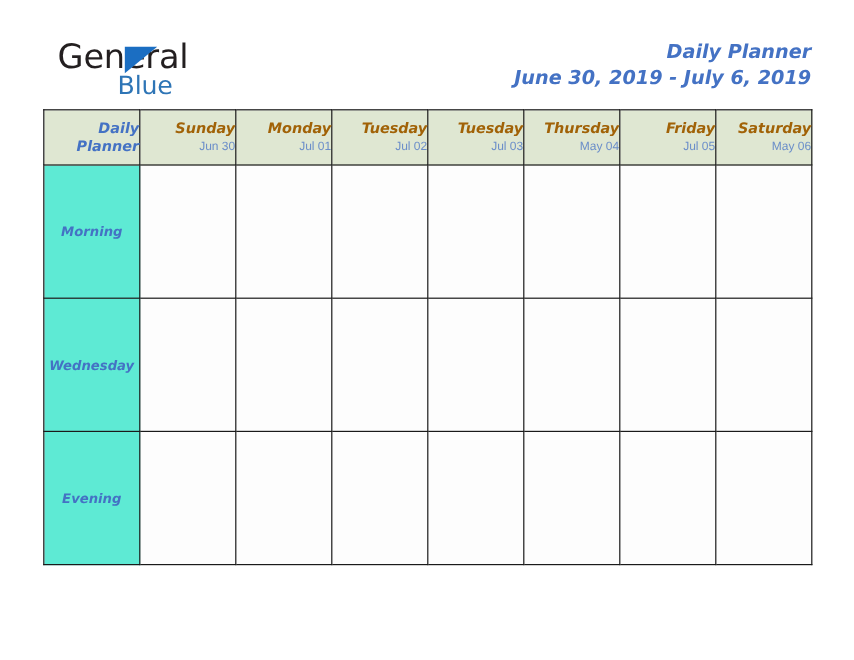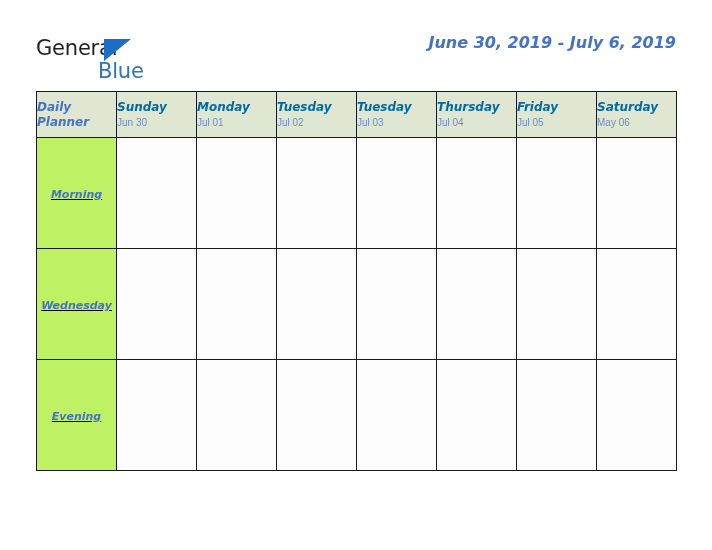--- a/index.html
+++ b/index.html
@@ -26,24 +26,24 @@
 
   .brand {
     position: absolute;
     left: 36px;
     top: 36px;
     width: 180px;
     height: 46px;
   }
   .brand-general {
     position: absolute;
-    left: 0;
+    left: 12px;
     top: 0;
     font-family: "DejaVu Sans", sans-serif;
-    font-size: 21px;
+    font-size: 28px;
     font-weight: 400;
     color: #231f20;
     letter-spacing: -0.2px;
     line-height: 24px;
   }
   .brand-triangle {
     position: absolute;
     left: 68px;
     top: 3px;
     width: 0;
@@ -108,54 +108,53 @@
     border: 1px solid #1a1a1a;
     padding: 0;
     margin: 0;
   }
 
   th.corner-head,
   th.day-head {
     background: #dfe7d2;
     height: 45px;
     vertical-align: middle;
-    text-align: left;
+    text-align: right;
     padding: 3px 2px;
   }
   .corner-line {
     font-family: "DejaVu Sans", sans-serif;
     font-size: 12px;
     font-style: italic;
     font-weight: bold;
     color: #4472c4;
     line-height: 15px;
   }
   .day-name {
     font-family: "DejaVu Sans", sans-serif;
     font-size: 12px;
     font-style: italic;
     font-weight: bold;
-    color: #0369a1;
+    color: #a16207;
     line-height: 16px;
   }
   .day-date {
     font-family: Liberation Sans, sans-serif;
     font-size: 10px;
     font-style: normal;
     font-weight: normal;
     color: #6b8ec9;
     line-height: 15px;
   }
 
   td.period-cell {
-    background: #bef264;
+    background: #5eead4;
     width: 80px;
     text-align: center;
     vertical-align: middle;
-    text-decoration: underline;
   }
   .period-label {
     font-family: "DejaVu Sans", sans-serif;
     font-size: 11px;
     font-style: italic;
     font-weight: bold;
     color: #4472c4;
     line-height: 14px;
   }
 
@@ -171,20 +170,21 @@
 
 <div class="page-header">
 
   <div class="brand">
     <span class="brand-general">General</span>
     <span class="brand-triangle"></span>
     <span class="brand-blue">Blue</span>
   </div>
 
   <div class="title-block">
+    <div class="planner-title">Daily Planner</div>
     <div class="planner-range">June 30, 2019 - July 6, 2019</div>
   </div>
 
 </div>
 
 <div class="planner-wrap">
   <table class="planner">
     <thead>
       <tr>
         <th class="corner-head">
@@ -202,21 +202,21 @@
         <th class="day-head">
           <div class="day-name">Tuesday</div>
           <div class="day-date">Jul 02</div>
         </th>
         <th class="day-head">
           <div class="day-name">Tuesday</div>
           <div class="day-date">Jul 03</div>
         </th>
         <th class="day-head">
           <div class="day-name">Thursday</div>
-          <div class="day-date">Jul 04</div>
+          <div class="day-date">May 04</div>
         </th>
         <th class="day-head">
           <div class="day-name">Friday</div>
           <div class="day-date">Jul 05</div>
         </th>
         <th class="day-head">
           <div class="day-name">Saturday</div>
           <div class="day-date">May 06</div>
         </th>
       </tr>

